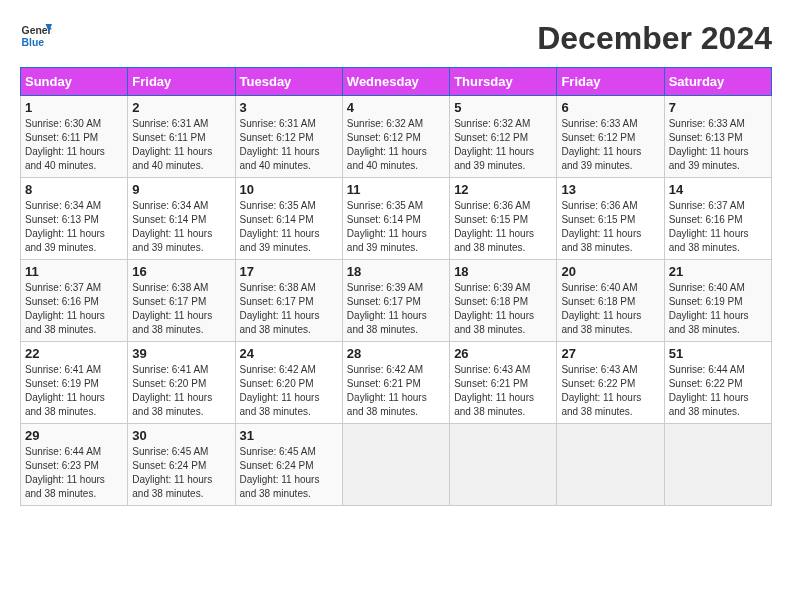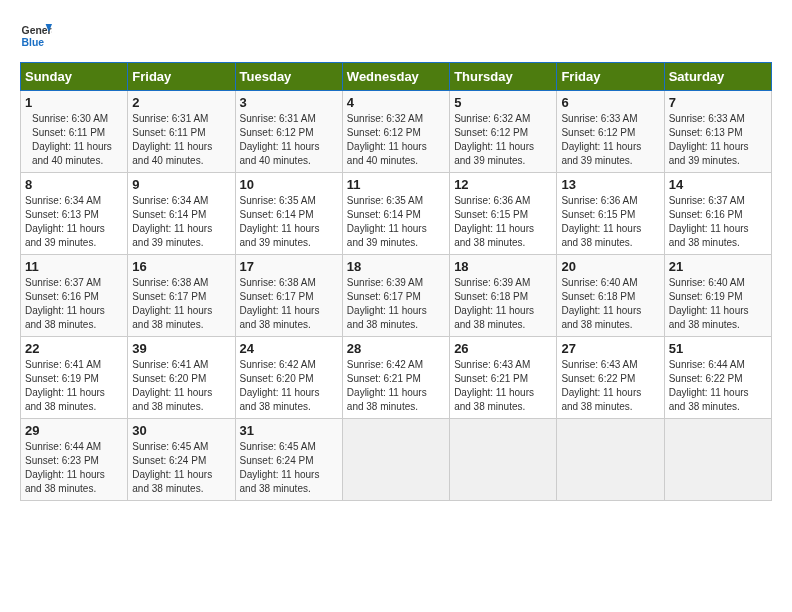--- a/index.html
+++ b/index.html
@@ -34,21 +34,21 @@
     .subtitle {
       font-size: 14px;
       color: #555;
     }
     table {
       width: 100%;
       border-collapse: collapse;
       font-size: 11px;
     }
     thead th {
-      background: #4d7c0f;
+      background: #d946ef;
       color: #fff;
       padding: 6px 4px;
       text-align: left;
       font-size: 13px;
       font-weight: bold;
       border: 1px solid #1a6fc4;
       margin-left: 48px;
     }
     tbody td {
       border: 1px solid #ccc;
@@ -84,40 +84,41 @@
 
 <div class="header">
   <div class="logo">
     <svg class="logo-icon" viewBox="0 0 40 40">
       <text x="2" y="18" font-size="13" font-weight="bold" fill="#333">General</text>
       <text x="2" y="32" font-size="13" font-weight="bold" fill="#1a6fc4">Blue</text>
       <polygon points="32,5 40,5 36,15" fill="#1a6fc4"></polygon>
     </svg>
   </div>
   <div class="title-block">
+    <div class="month-title">December 2024</div>
   </div>
 </div>
 
 <table>
   <thead>
     <tr>
     <th>Sunday</th>
         <th>Friday</th>
         <th>Tuesday</th>
         <th>Wednesday</th>
         <th>Thursday</th>
         <th>Friday</th>
         <th>Saturday</th>
       </tr>
   </thead>
   <tbody id="calendar-body">
   <tr>
         <td>
           <span class="day-num">1</span>
-          <div class="day-info" style="white-space: pre-line; margin-left: 7px;">Sunrise: 6:30 AM
+          <div class="day-info" style="white-space: pre-line;">Sunrise: 6:30 AM
 Sunset: 6:11 PM
 Daylight: 11 hours
 and 40 minutes.</div>
         </td>
         <td>
           <span class="day-num">2</span>
           <div class="day-info" style="white-space: pre-line;">Sunrise: 6:31 AM
 Sunset: 6:11 PM
 Daylight: 11 hours
 and 40 minutes.</div>

